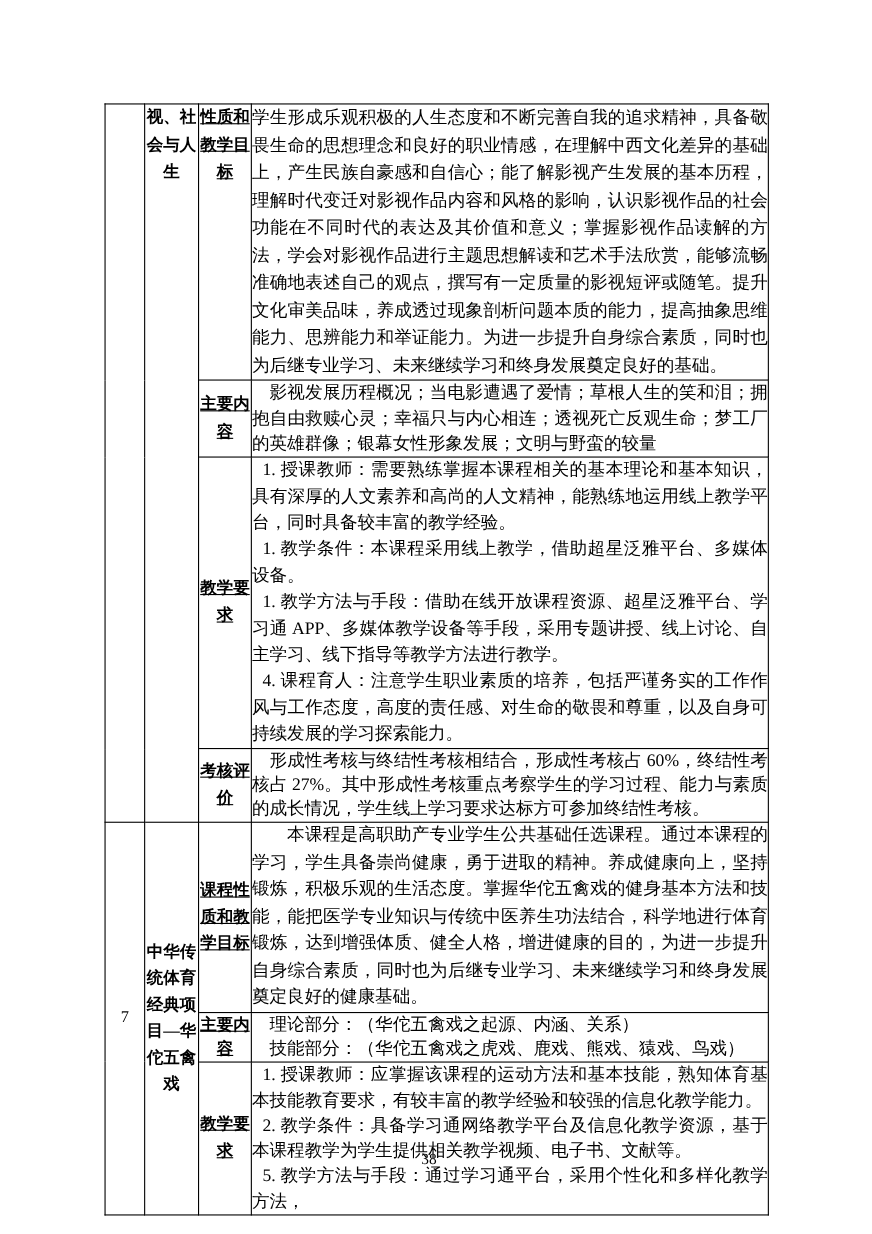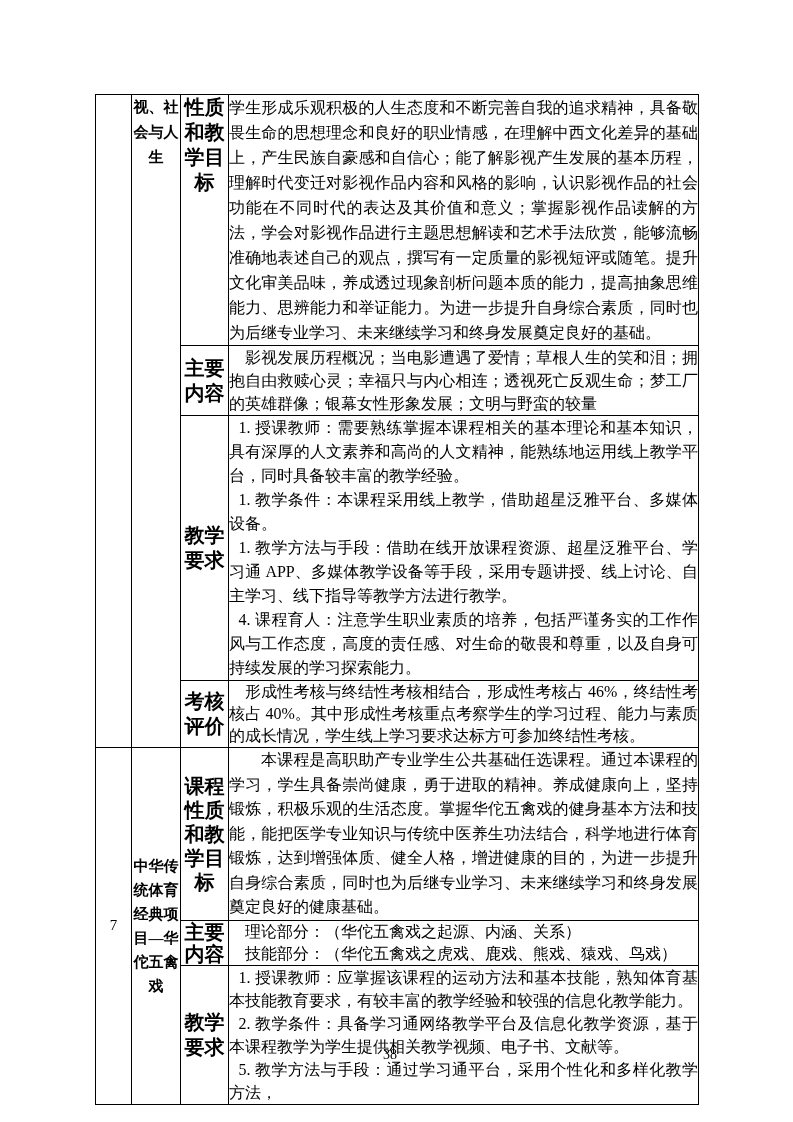--- a/index.html
+++ b/index.html
@@ -51,24 +51,25 @@
     font-weight: bold;
     font-size: 15px;
     line-height: 25px;
     padding: 0 5px;
     word-break: break-all;
   }
   .course-cell.s2 { line-height: 24px; }
   .label-cell {
     text-align: center;
     font-weight: bold;
-    font-size: 20px;
+    font-size: 15px;
     line-height: 25px;
     padding: 0 4px;
     word-break: break-all;
+    text-decoration: underline;
   }
   .vtop {
     vertical-align: top !important;
     padding-top: 6px;
   }
   .content-cell {
     font-size: 16px;
     padding: 1px 7px 1px 5px;
     text-align: justify;
     word-break: break-all;
@@ -124,21 +125,21 @@
         <td class="content-cell lh24">
           <p class="p-ind05">1. 授课教师：需要熟练掌握本课程相关的基本理论和基本知识，具有深厚的人文素养和高尚的人文精神，能熟练地运用线上教学平台，同时具备较丰富的教学经验。</p>
           <p class="p-ind05">1. 教学条件：本课程采用线上教学，借助超星泛雅平台、多媒体设备。</p>
           <p class="p-ind05">1. 教学方法与手段：借助在线开放课程资源、超星泛雅平台、学习通 APP、多媒体教学设备等手段，采用专题讲授、线上讨论、自主学习、线下指导等教学方法进行教学。</p>
           <p class="p-ind05">4. 课程育人：注意学生职业素质的培养，包括严谨务实的工作作风与工作态度，高度的责任感、对生命的敬畏和尊重，以及自身可持续发展的学习探索能力。</p>
         </td>
       </tr>
       <tr class="r4">
         <td class="label-cell">考核评价</td>
         <td class="content-cell lh22">
-          <p class="p-ind1">形成性考核与终结性考核相结合，形成性考核占 46%，终结性考核占 40%。其中形成性考核重点考察学生的学习过程、能力与素质的成长情况，学生线上学习要求达标方可参加终结性考核。</p>
+          <p class="p-ind1">形成性考核与终结性考核相结合，形成性考核占 60%，终结性考核占 27%。其中形成性考核重点考察学生的学习过程、能力与素质的成长情况，学生线上学习要求达标方可参加终结性考核。</p>
         </td>
       </tr>
 
       <tr class="r5">
         <td class="no-cell" rowspan="3">7</td>
         <td class="course-cell s2" rowspan="3">中华传统体育经典项目—华佗五禽戏</td>
         <td class="label-cell lh24">课程性质和教学目标</td>
         <td class="content-cell lh245">
           <p class="p-ind2">本课程是高职助产专业学生公共基础任选课程。通过本课程的学习，学生具备崇尚健康，勇于进取的精神。养成健康向上，坚持锻炼，积极乐观的生活态度。掌握华佗五禽戏的健身基本方法和技能，能把医学专业知识与传统中医养生功法结合，科学地进行体育锻炼，达到增强体质、健全人格，增进健康的目的，为进一步提升自身综合素质，同时也为后继专业学习、未来继续学习和终身发展奠定良好的健康基础。</p>
         </td>

